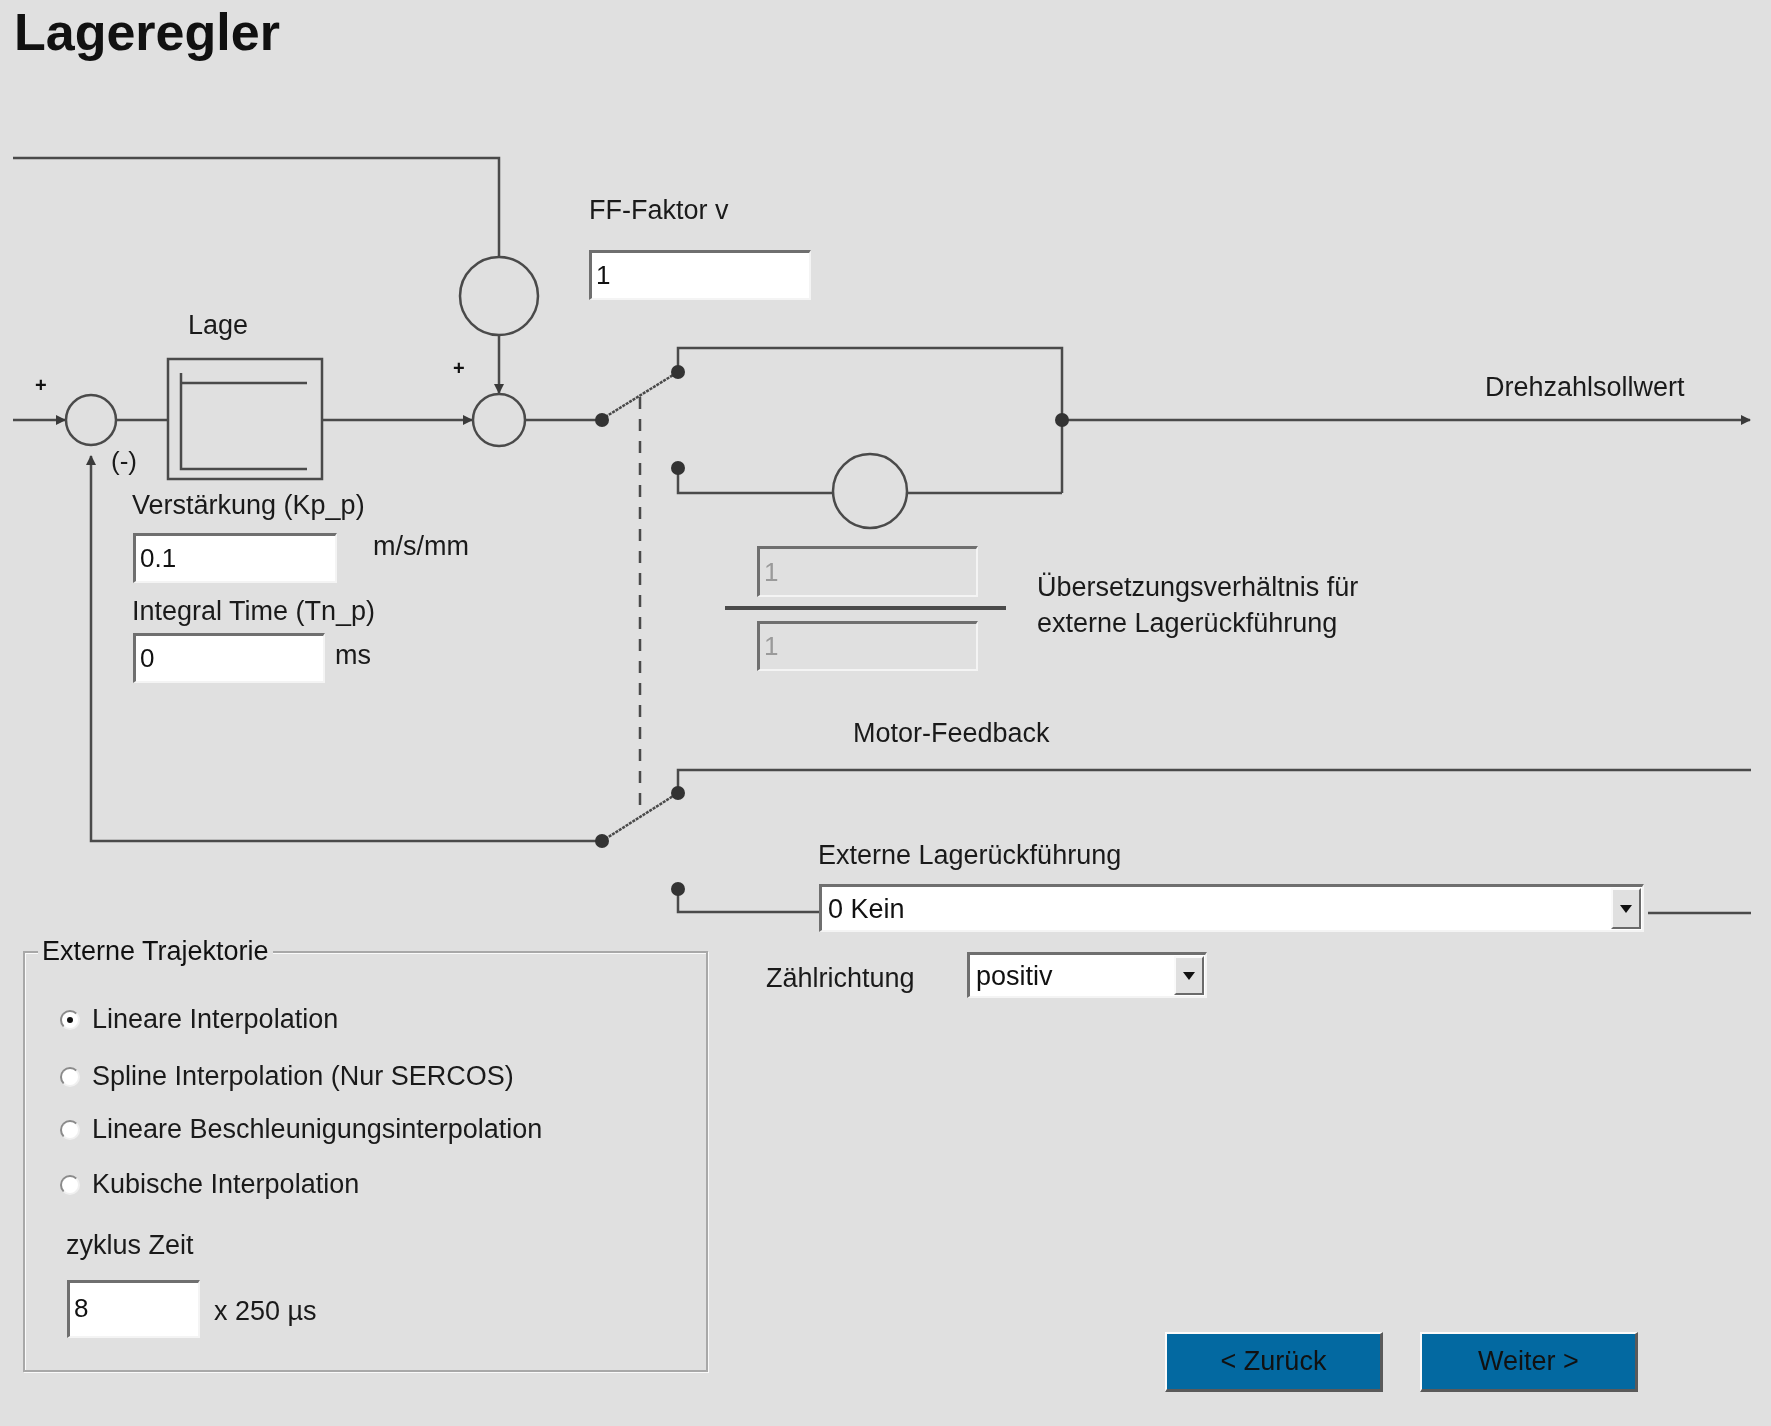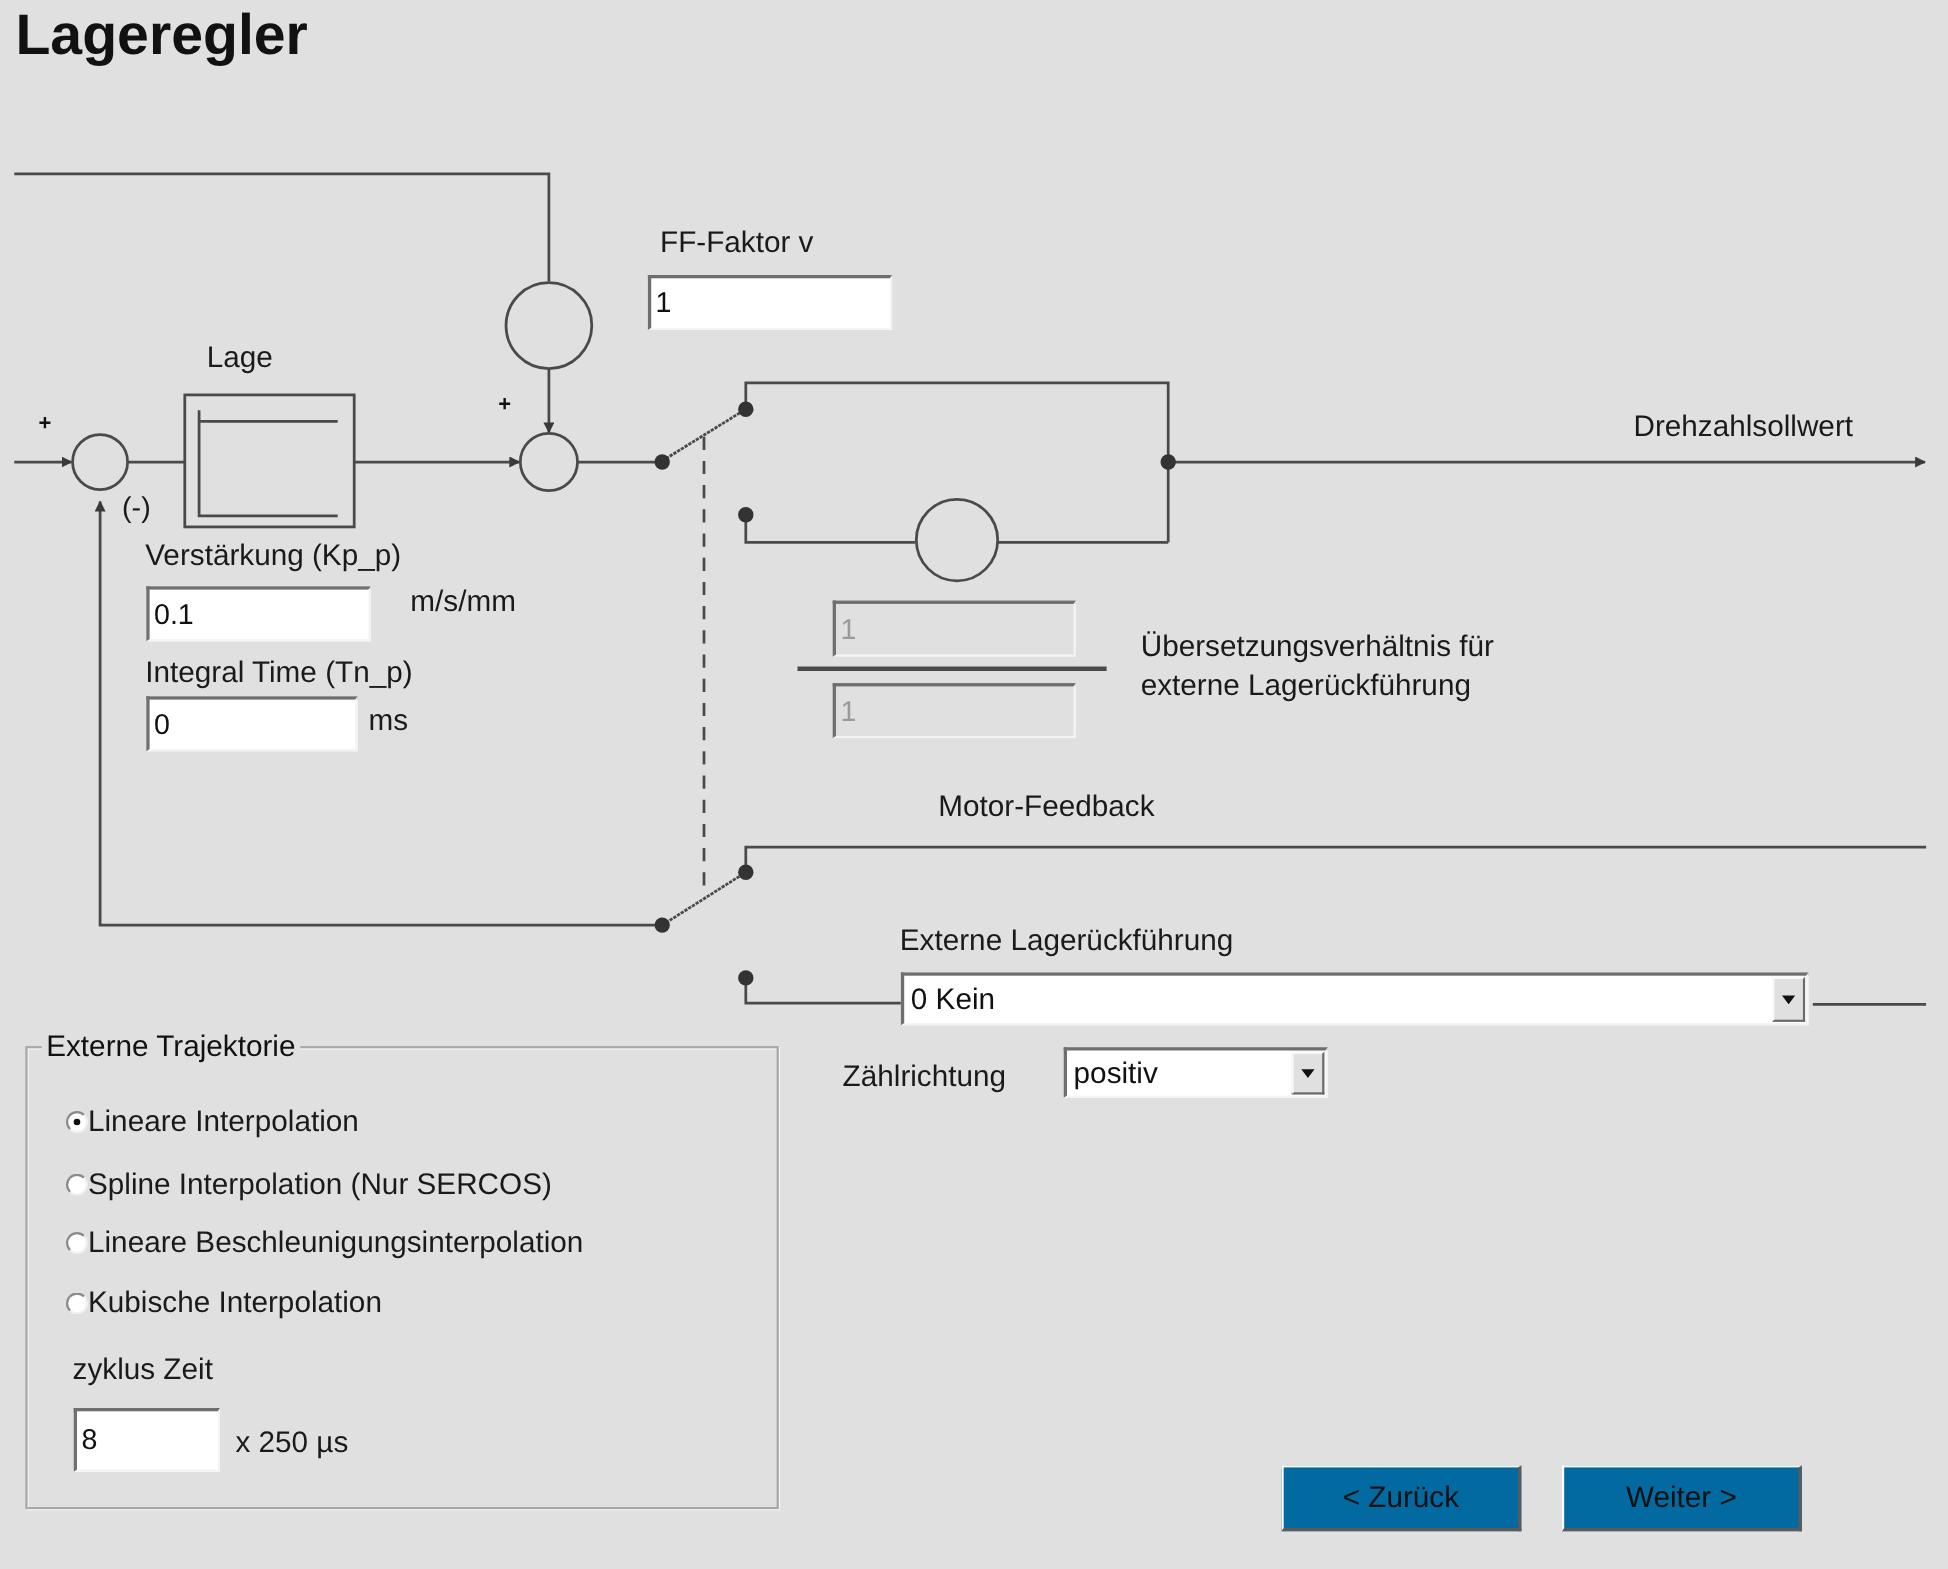--- a/index.html
+++ b/index.html
@@ -21,21 +21,21 @@
            border-right:2px solid #f4f4f4; border-bottom:2px solid #f4f4f4; }
   .combo .val { position:absolute; left:6px; top:50%; transform:translateY(-50%); font-size:27px; }
   .combo .btn { position:absolute; right:1px; top:1px; bottom:1px; width:30px; background:#e0e0e0;
                 border-left:2px solid #fafafa; border-top:2px solid #fafafa;
                 border-right:2px solid #6a6a6a; border-bottom:2px solid #6a6a6a; box-sizing:border-box;
                 display:flex; align-items:center; justify-content:center; }
   .tri { width:0; height:0; border-left:6px solid transparent; border-right:6px solid transparent; border-top:8px solid #111; }
   .group { position:absolute; left:23px; top:951px; width:685px; height:421px; box-sizing:border-box;
            border:2px solid #a8a8a8; box-shadow:1px 1px 0 #fafafa inset, 1px 1px 0 #fafafa; }
   .legend { position:absolute; left:38px; top:936px; background:#e0e0e0; padding:0 4px; font-size:27px; }
-  .radio-row { position:absolute; left:60px; display:flex; align-items:center; gap:0; }
+  .radio-row { position:absolute; left:60px; display:flex; align-items:center; gap:12px; }
   .radio { width:20px; height:20px; border-radius:50%; background:#fff; box-sizing:border-box;
            border:2px solid #8a8a8a; border-right-color:#f0f0f0; border-bottom-color:#f0f0f0;
            display:flex; align-items:center; justify-content:center; }
   .radio .dot { width:6px; height:6px; border-radius:50%; background:#111; }
   .pbtn { position:absolute; box-sizing:border-box; background:#0369a1;
           border-top:2px solid #fbfbfb; border-left:2px solid #fbfbfb;
           border-right:3px solid #5a5a5a; border-bottom:3px solid #5a5a5a;
           font-size:27px; display:flex; align-items:center; justify-content:center; color:#111; }
 </style>
 </head>
@@ -92,21 +92,21 @@
     <circle cx="678" cy="889" r="7"></circle>
   </g>
 </svg>
 
 <div class="abs small" style="left:35px;top:374px;">+</div>
 <div class="abs lbl" style="left:111px;top:446px;font-size:26px;">(-)</div>
 <div class="abs lbl" style="left:188px;top:310px;">Lage</div>
 <div class="abs small" style="left:453px;top:357px;">+</div>
 <div class="abs lbl" style="left:1485px;top:372px;">Drehzahlsollwert</div>
 
-<div class="abs lbl" style="left:589px;top:205px;margin-left:11px;">FF-Faktor v</div>
+<div class="abs lbl" style="left:589px;top:195px;">FF-Faktor v</div>
 <input class="field" style="left: 589px; top: 250px; width: 222px; height: 50px;" value="1">
 
 <div class="abs lbl" style="left:132px;top:490px;">Verstärkung (Kp_p)</div>
 <input class="field" style="left: 133px; top: 533px; width: 204px; height: 50px;" value="0.1">
 <div class="abs lbl" style="left:373px;top:531px;">m/s/mm</div>
 
 <div class="abs lbl" style="left:132px;top:596px;">Integral Time (Tn_p)</div>
 <input class="field" style="left: 133px; top: 633px; width: 192px; height: 50px;" value="0">
 <div class="abs lbl" style="left:335px;top:640px;">ms</div>
 

